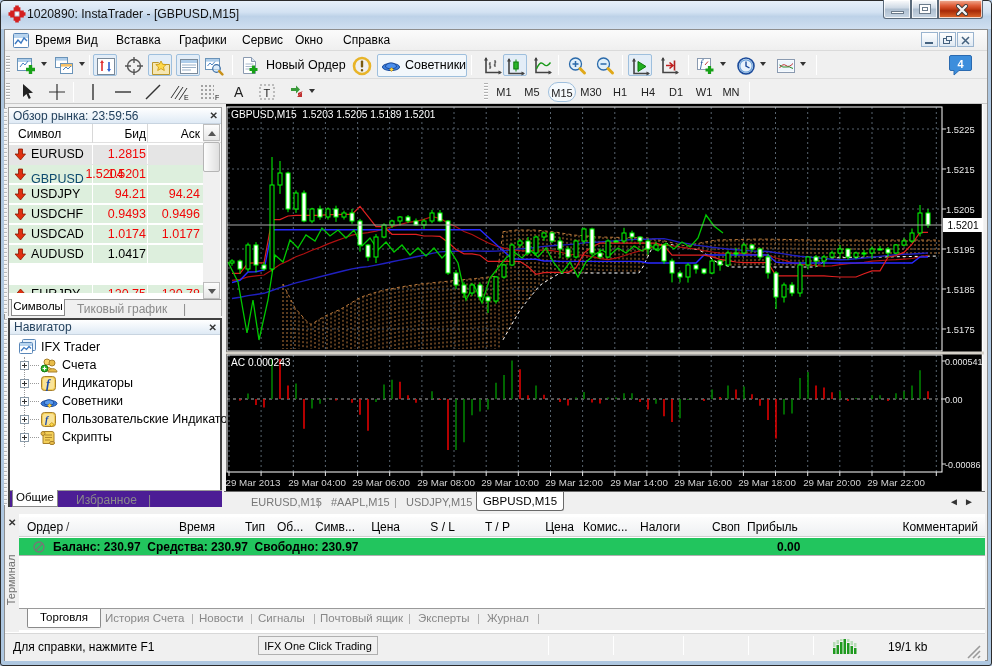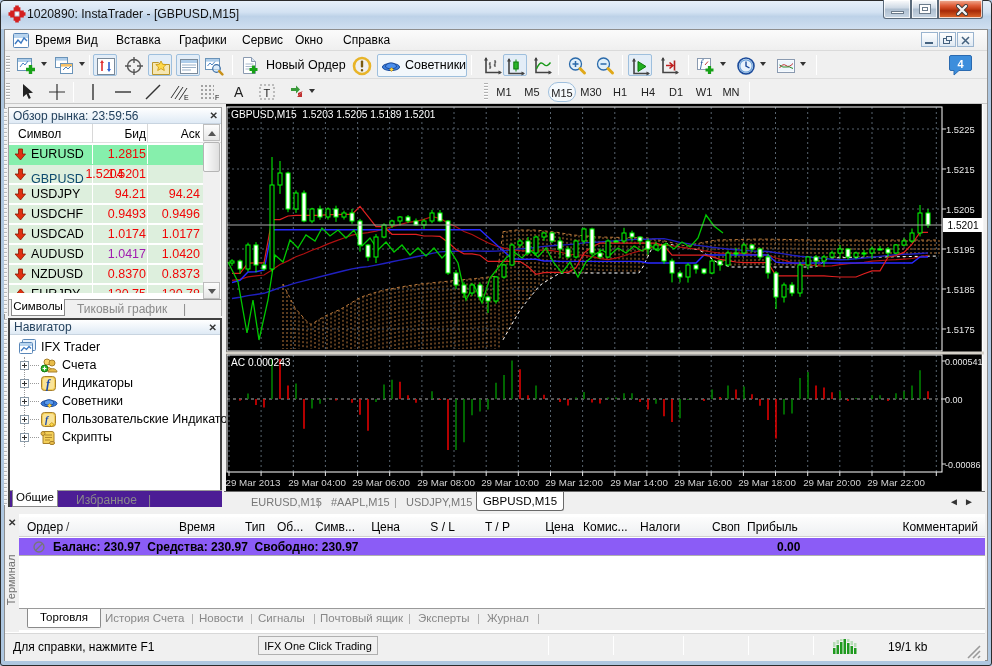--- a/index.html
+++ b/index.html
@@ -336,21 +336,21 @@
  <div class="phead" style="height:16px;line-height:16px">Обзор рынка: 23:59:56<span class="px" style="top:0">✕</span></div>
  <div class="abs" style="left:0;top:16px;width:212px;height:19px;background:#fff;border-bottom:1px solid #e0e0e0">
    <div class="abs" style="left:9px;top:3px;color:#000">Символ</div>
    <div class="abs" style="left:0;top:3px;width:137px;text-align:right;color:#000">Бид</div>
    <div class="abs" style="left:0;top:3px;width:191px;text-align:right;color:#000">Аск</div>
    <div class="abs" style="left:83px;top:0;width:1px;height:19px;background:#d8d8d8"></div>
    <div class="abs" style="left:138px;top:0;width:1px;height:19px;background:#d8d8d8"></div>
  </div>
 
  <div id="mwrows" class="abs" style="left:0;top:37px;width:194px;height:148px;overflow:hidden">
-      <div class="abs" style="left:0;top:0px;width:194px;height:29px;background:#86efac;border-bottom:1px solid #8b5cf6">
+      <div class="abs" style="left:0;top:0px;width:194px;height:29px;background:#e5e5e5;border-bottom:1px solid #8b5cf6">
  <svg class="abs" style="left:5px;top:3px" width="13" height="13" viewBox="0 0 13 13">
   <path d="M4.5 1 h4 v5 h3 L6.5 12 L1 6 h3.5 z" fill="#e03010" stroke="#8a1a00" stroke-width="0.8" transform=""></path>
  </svg>
  <div class="abs" style="left:22px;top:2px;color:#000;font-size:12.5px">EURUSD</div>
  <div class="abs" style="left:0;top:2px;width:137px;text-align:right;color:#f00606;font-size:12.5px">1.2815</div>
  <div class="abs" style="left:83px;top:0;width:1px;height:19px;background:#fff"></div>
  <div class="abs" style="left:138px;top:0;width:1px;height:19px;background:#fff"></div>
 </div>
 <div class="abs" style="left:0;top:20px;width:194px;height:19px;background:#ddefdd;border-bottom:1px solid #fff">
  <svg class="abs" style="left:5px;top:3px" width="13" height="13" viewBox="0 0 13 13">
@@ -390,32 +390,21 @@
  <div class="abs" style="left:0;top:2px;width:137px;text-align:right;color:#f00606;font-size:12.5px">1.0174</div>
  <div class="abs" style="left:0;top:2px;width:191px;text-align:right;color:#f00606;font-size:12.5px">1.0177</div>
  <div class="abs" style="left:83px;top:0;width:1px;height:19px;background:#fff"></div>
  <div class="abs" style="left:138px;top:0;width:1px;height:19px;background:#fff"></div>
 </div>
 <div class="abs" style="left:0;top:100px;width:194px;height:19px;background:#ddefdd;border-bottom:1px solid #fff">
  <svg class="abs" style="left:5px;top:3px" width="13" height="13" viewBox="0 0 13 13">
   <path d="M4.5 1 h4 v5 h3 L6.5 12 L1 6 h3.5 z" fill="#e03010" stroke="#8a1a00" stroke-width="0.8" transform=""></path>
  </svg>
  <div class="abs" style="left:22px;top:2px;color:#000;font-size:12.5px">AUDUSD</div>
- <div class="abs" style="left:0;top:2px;width:137px;text-align:right;color:#a21caf;font-size:12.5px">1.0417</div>
- <div class="abs" style="left:0;top:2px;width:191px;text-align:right;color:#f00606;font-size:12.5px">1.0420</div>
- <div class="abs" style="left:83px;top:0;width:1px;height:19px;background:#fff"></div>
- <div class="abs" style="left:138px;top:0;width:1px;height:19px;background:#fff"></div>
-</div>
-<div class="abs" style="left:0;top:120px;width:194px;height:19px;background:#ddefdd;border-bottom:1px solid #fff">
- <svg class="abs" style="left:5px;top:3px" width="13" height="13" viewBox="0 0 13 13">
-  <path d="M4.5 1 h4 v5 h3 L6.5 12 L1 6 h3.5 z" fill="#e03010" stroke="#8a1a00" stroke-width="0.8" transform=""></path>
- </svg>
- <div class="abs" style="left:22px;top:2px;color:#000;font-size:12.5px">NZDUSD</div>
- <div class="abs" style="left:0;top:2px;width:137px;text-align:right;color:#f00606;font-size:12.5px">0.8370</div>
- <div class="abs" style="left:0;top:2px;width:191px;text-align:right;color:#f00606;font-size:12.5px">0.8373</div>
+ <div class="abs" style="left:0;top:2px;width:137px;text-align:right;color:#000000;font-size:12.5px">1.0417</div>
  <div class="abs" style="left:83px;top:0;width:1px;height:19px;background:#fff"></div>
  <div class="abs" style="left:138px;top:0;width:1px;height:19px;background:#fff"></div>
 </div>
 <div class="abs" style="left:0;top:140px;width:194px;height:19px;background:#ddefdd;border-bottom:1px solid #fff">
  <svg class="abs" style="left:5px;top:3px" width="13" height="13" viewBox="0 0 13 13">
   <path d="M4.5 1 h4 v5 h3 L6.5 12 L1 6 h3.5 z" fill="#e03010" stroke="#8a1a00" stroke-width="0.8" transform="rotate(180 6.5 6.5)"></path>
  </svg>
  <div class="abs" style="left:22px;top:2px;color:#000;font-size:12.5px">EURJPY</div>
  <div class="abs" style="left:0;top:2px;width:137px;text-align:right;color:#f00606;font-size:12.5px">120.75</div>
  <div class="abs" style="left:0;top:2px;width:191px;text-align:right;color:#f00606;font-size:12.5px">120.78</div>
@@ -1106,21 +1095,21 @@
   <div class="abs" style="left:350px;top:3px;width:86px;text-align:right">S / L</div>
   <div class="abs" style="left:405px;top:3px;width:86px;text-align:right">T / P</div>
   <div class="abs" style="left:469px;top:3px;width:86px;text-align:right">Цена</div>
   <div class="abs" style="left:564px;top:3px">Комис...</div>
   <div class="abs" style="left:621px;top:3px">Налоги</div>
   <div class="abs" style="left:693px;top:3px">Своп</div>
   <div class="abs" style="left:728px;top:3px">Прибыль</div>
   <div class="abs" style="left:789px;top:3px;width:170px;text-align:right">Комментарий</div>
  </div>
 
- <div class="abs" style="left:14px;top:26px;width:966px;height:18px;background:#8b5cf6;border-bottom:1px solid #b0b0b0">
+ <div class="abs" style="left:14px;top:26px;width:966px;height:18px;background:#22c55e;border-bottom:1px solid #b0b0b0">
   <svg class="abs" style="left:14px;top:3px" width="12" height="12" viewBox="0 0 12 12">
    <circle cx="6" cy="6" r="5" fill="none" stroke="#777" stroke-width="1.3"></circle>
         <path d="M2.5 9.5 L9.5 2.5" stroke="#777" stroke-width="1.3"></path>
       </svg>
   <div class="abs" style="left:34px;top:2px;font-weight:bold;color:#000">Баланс: 230.97&nbsp; Средства: 230.97&nbsp; Свободно: 230.97</div>
   <div class="abs" style="left:758px;top:2px;font-weight:bold;color:#000">0.00</div>
  </div>
 
  <div class="abs" style="left:14px;top:96px;width:966px;height:22px;background:#f0f0f0;border-top:1px solid #9a9a9a;font-size:11.5px">
   <div class="abs" style="left:8px;top:0;width:74px;height:19px;background:#fff;border:1px solid #8a8a8a;border-top:none;border-radius:0 0 2px 2px;text-align:center;line-height:17px;color:#000">Торговля</div>

